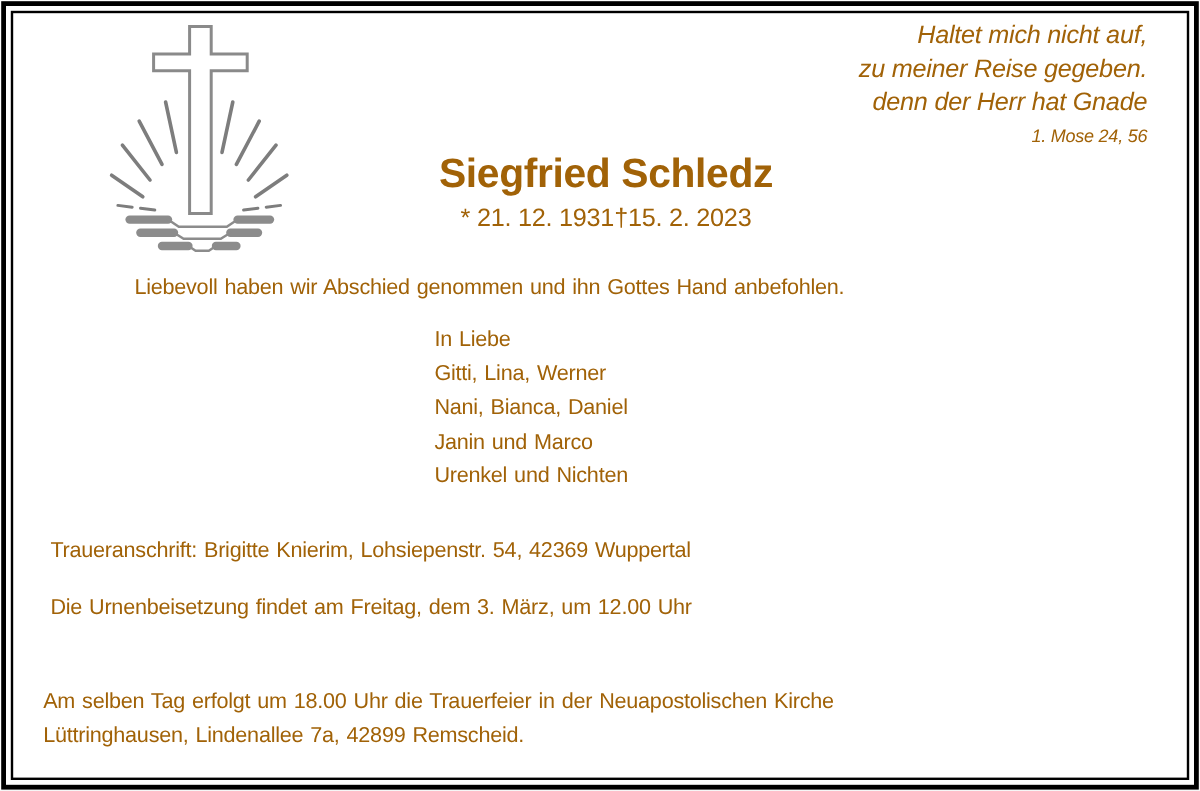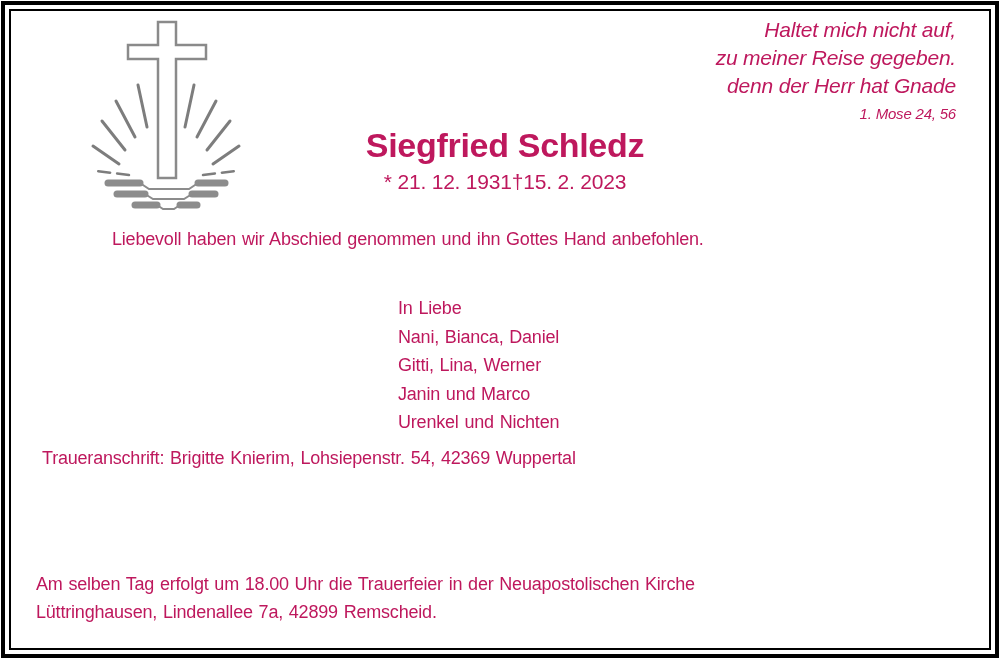--- a/index.html
+++ b/index.html
@@ -2,21 +2,21 @@
 <html lang="de"><head>
 <meta charset="utf-8">
 <style>
   html,body{margin:0;padding:0;background:#e8e8e8;}
   .page{
     position:relative;
     width:1000px;height:659px;
     background:#ffffff;
     overflow:hidden;
     font-family:"Liberation Sans",sans-serif;
-    color:#be185d;
+    color:#a16207;
   }
   
   .frame-outer{position:absolute;inset:1px;border:4px solid #000;pointer-events:none;}
   .frame-inner{position:absolute;inset:9px;border:2px solid #000;pointer-events:none;}
 
   .quote{
     position:absolute;top:16px;right:44px;
     text-align:right;
     font-style:italic;
     font-size:21px;line-height:28px;
@@ -35,21 +35,21 @@
   .dates{
     position:absolute;left:0;top:170px;width:1010px;
     text-align:center;
     font-size:21px;line-height:24px;letter-spacing:-0.2px;
   }
   .dates .birth{}
 
   .bodytext{font-size:18px;line-height:28px;letter-spacing:-0.2px;word-spacing:1px;}
 
   .intro{position:absolute;left:112px;top:225px;}
-  .mourners{position:absolute;left:362px;top:294px;margin-left:36px;}
+  .mourners{position:absolute;left:362px;top:268px;}
   .mourners div{height:28.5px;}
   .address{position:absolute;left:42px;top:444px;}
   .burial{position:absolute;left:42px;top:492px;}
   .service{position:absolute;left:36px;top:570px;}
 </style>
 </head>
 <body>
 
 <div class="page">
 
@@ -95,29 +95,30 @@
 
   <div class="name">Siegfried Schledz</div>
   <div class="dates">
     <span class="birth">* 21. 12. 1931</span><span>†15. 2. 2023</span>
   </div>
 
   <div class="intro bodytext">Liebevoll haben wir Abschied genommen und ihn Gottes Hand anbefohlen.</div>
 
   <div class="mourners bodytext">
     <div>In Liebe</div>
+    <div>Gitti, Lina, Werner</div>
     <div>Nani, Bianca, Daniel</div>
-    <div>Gitti, Lina, Werner</div>
     <div>Janin und Marco</div>
     <div>Urenkel und Nichten</div>
   </div>
 
   <div class="address bodytext">Traueranschrift: Brigitte Knierim, Lohsiepenstr. 54, 42369 Wuppertal</div>
 
   <div class="burial bodytext">
+    <div>Die Urnenbeisetzung findet am Freitag, dem 3. März, um 12.00 Uhr</div>
   </div>
 
   <div class="service bodytext">
     <div>Am selben Tag erfolgt um 18.00 Uhr die Trauerfeier in der Neuapostolischen Kirche</div>
     <div>Lüttringhausen, Lindenallee 7a, 42899 Remscheid.</div>
   </div>
 
 </div>
 
 </body></html>

